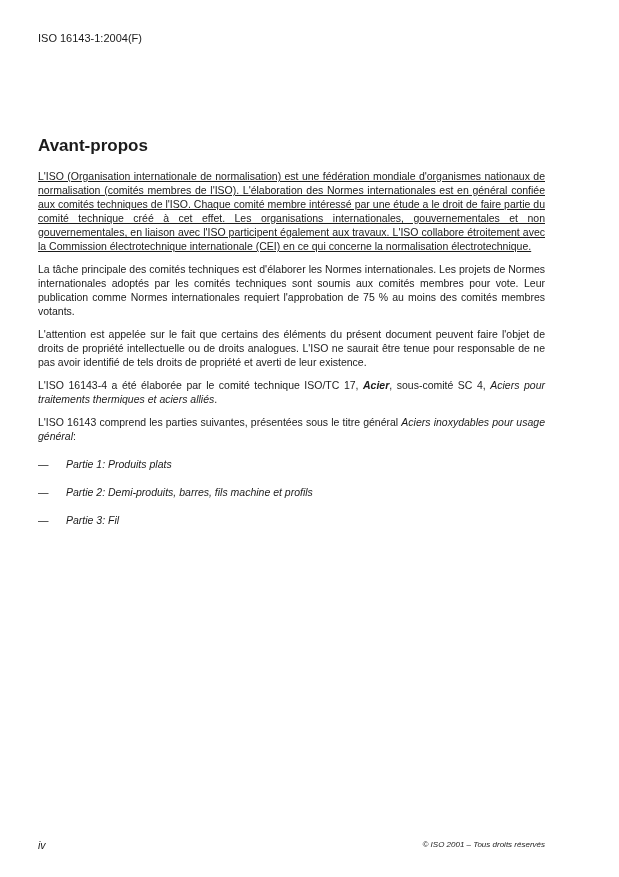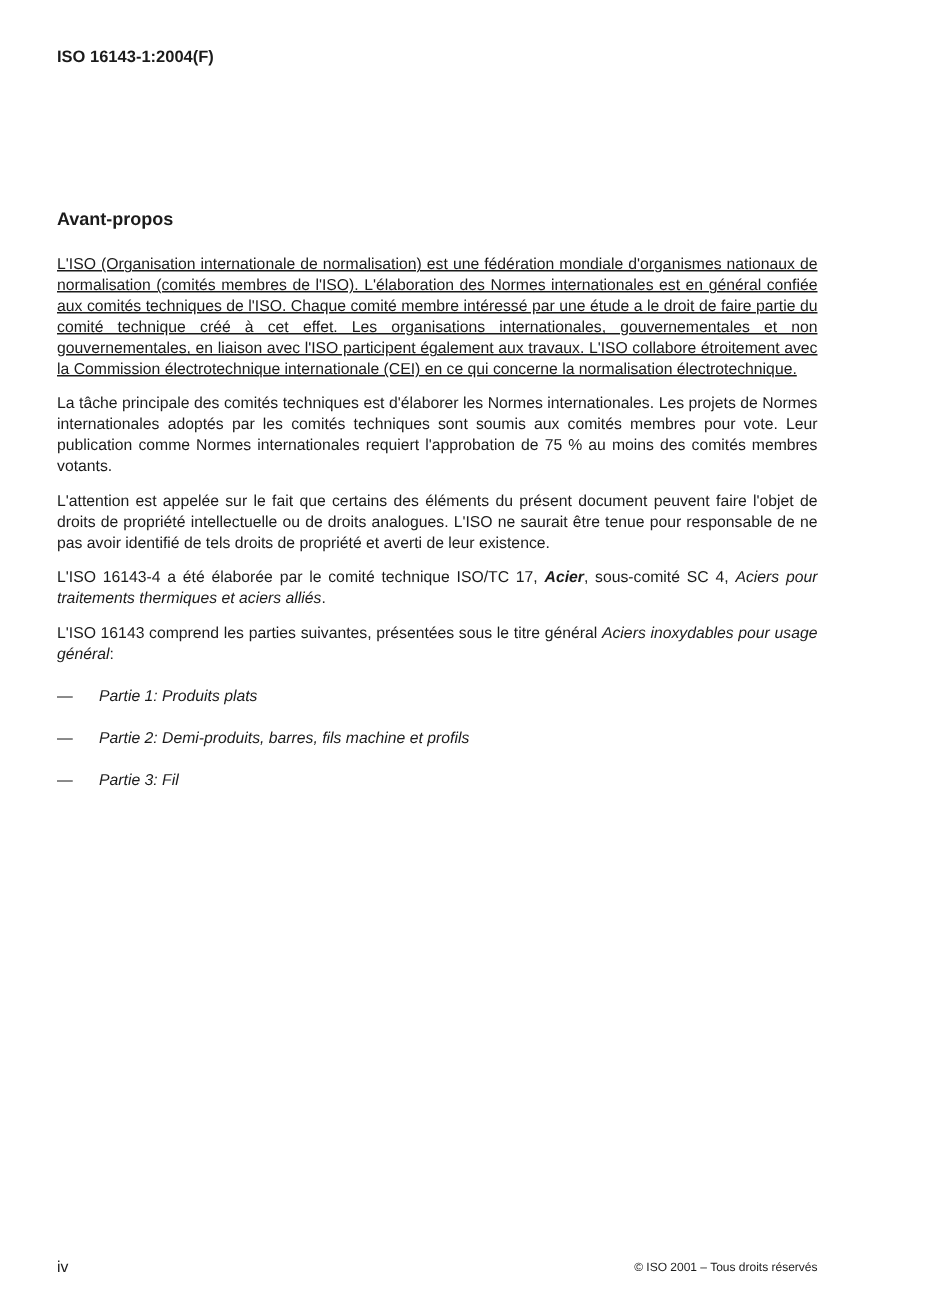--- a/index.html
+++ b/index.html
@@ -18,26 +18,26 @@
   }
   .content-col {
     position: absolute;
     left: 38px;
     width: 507px;
     top: 0;
   }
   .doc-header {
     margin-top: 31px;
     font-size: 11px;
-    font-weight: bold;
+    font-weight: normal;
     line-height: 14px;
   }
   .doc-title {
     margin-top: 93px;
-    font-size: 12px;
+    font-size: 17px;
     font-weight: bold;
     line-height: 16px;
   }
   .body-text {
     margin: 0 0 9px 0;
     font-size: 10.5px;
     line-height: 14px;
     text-align: justify;
   }
   .first-para {
@@ -61,20 +61,21 @@
     font-style: italic;
   }
   .doc-footer {
     position: absolute;
     left: 38px;
     right: 74px;
     top: 839px;
     display: flex;
     justify-content: space-between;
     align-items: flex-end;
+    font-style: italic;
   }
   .page-number {
     font-size: 10.5px;
     line-height: 12px;
   }
   .copyright {
     font-size: 8px;
     line-height: 12px;
   }
 </style>

